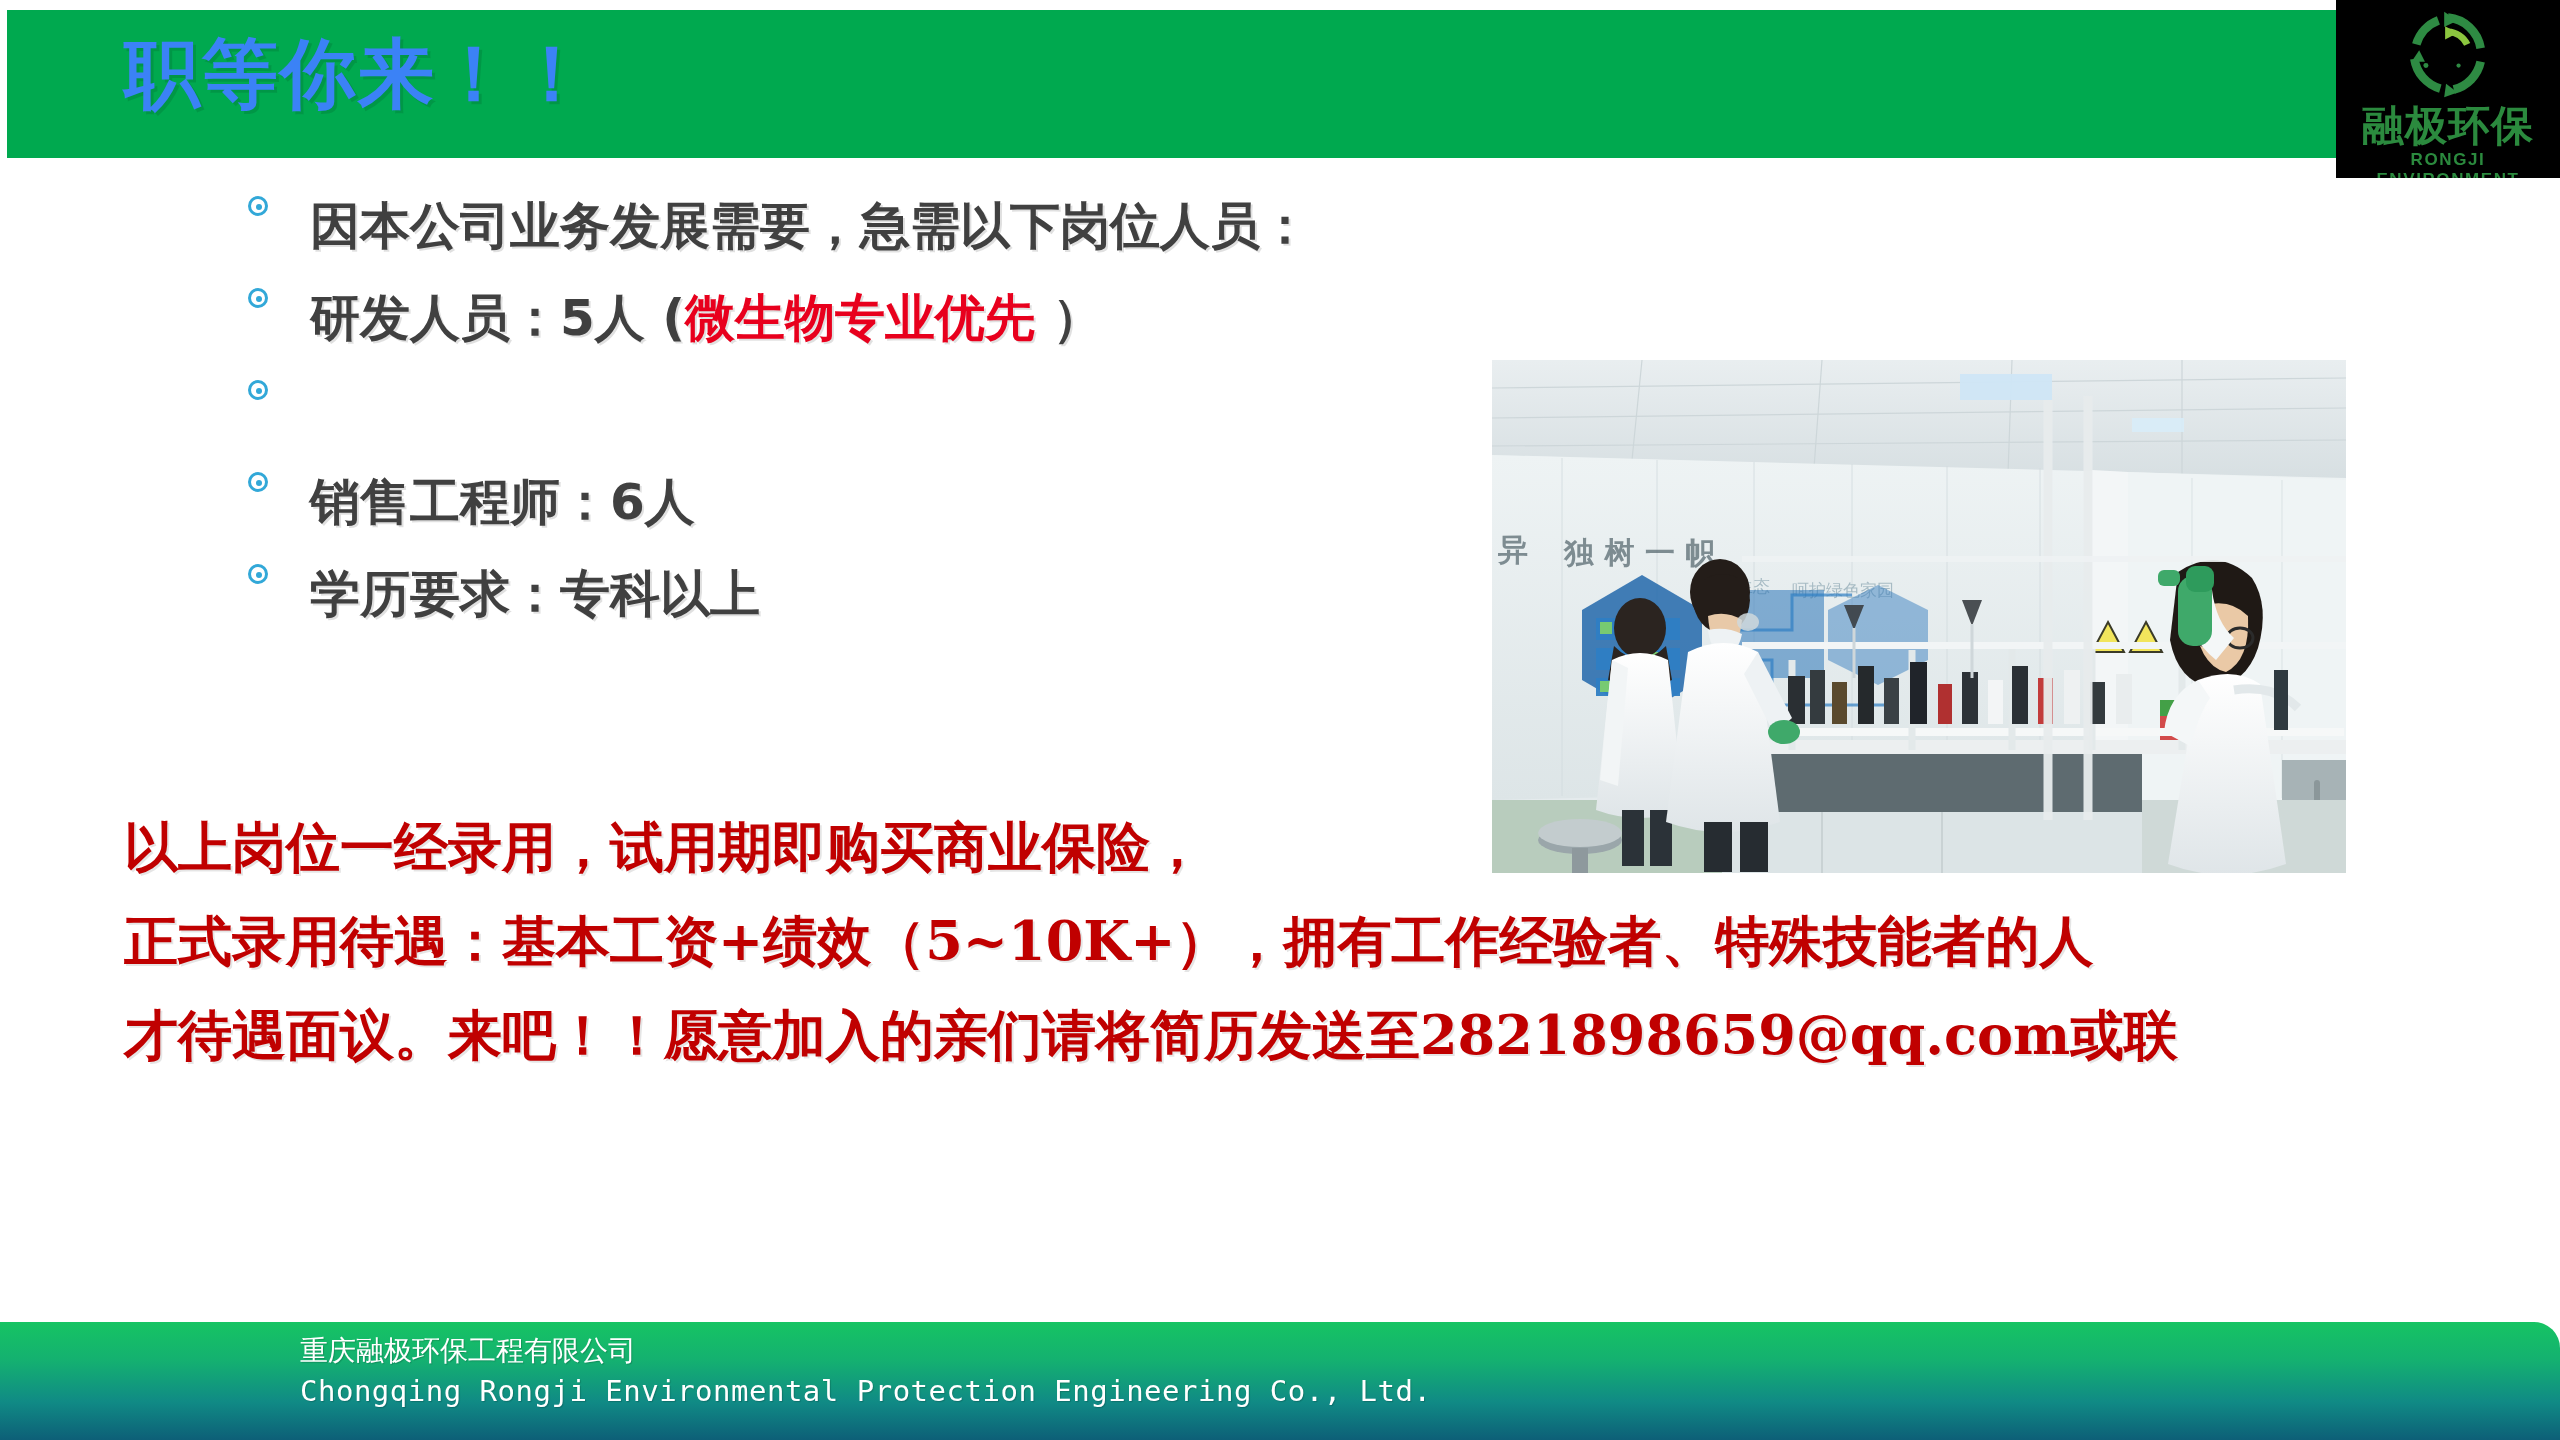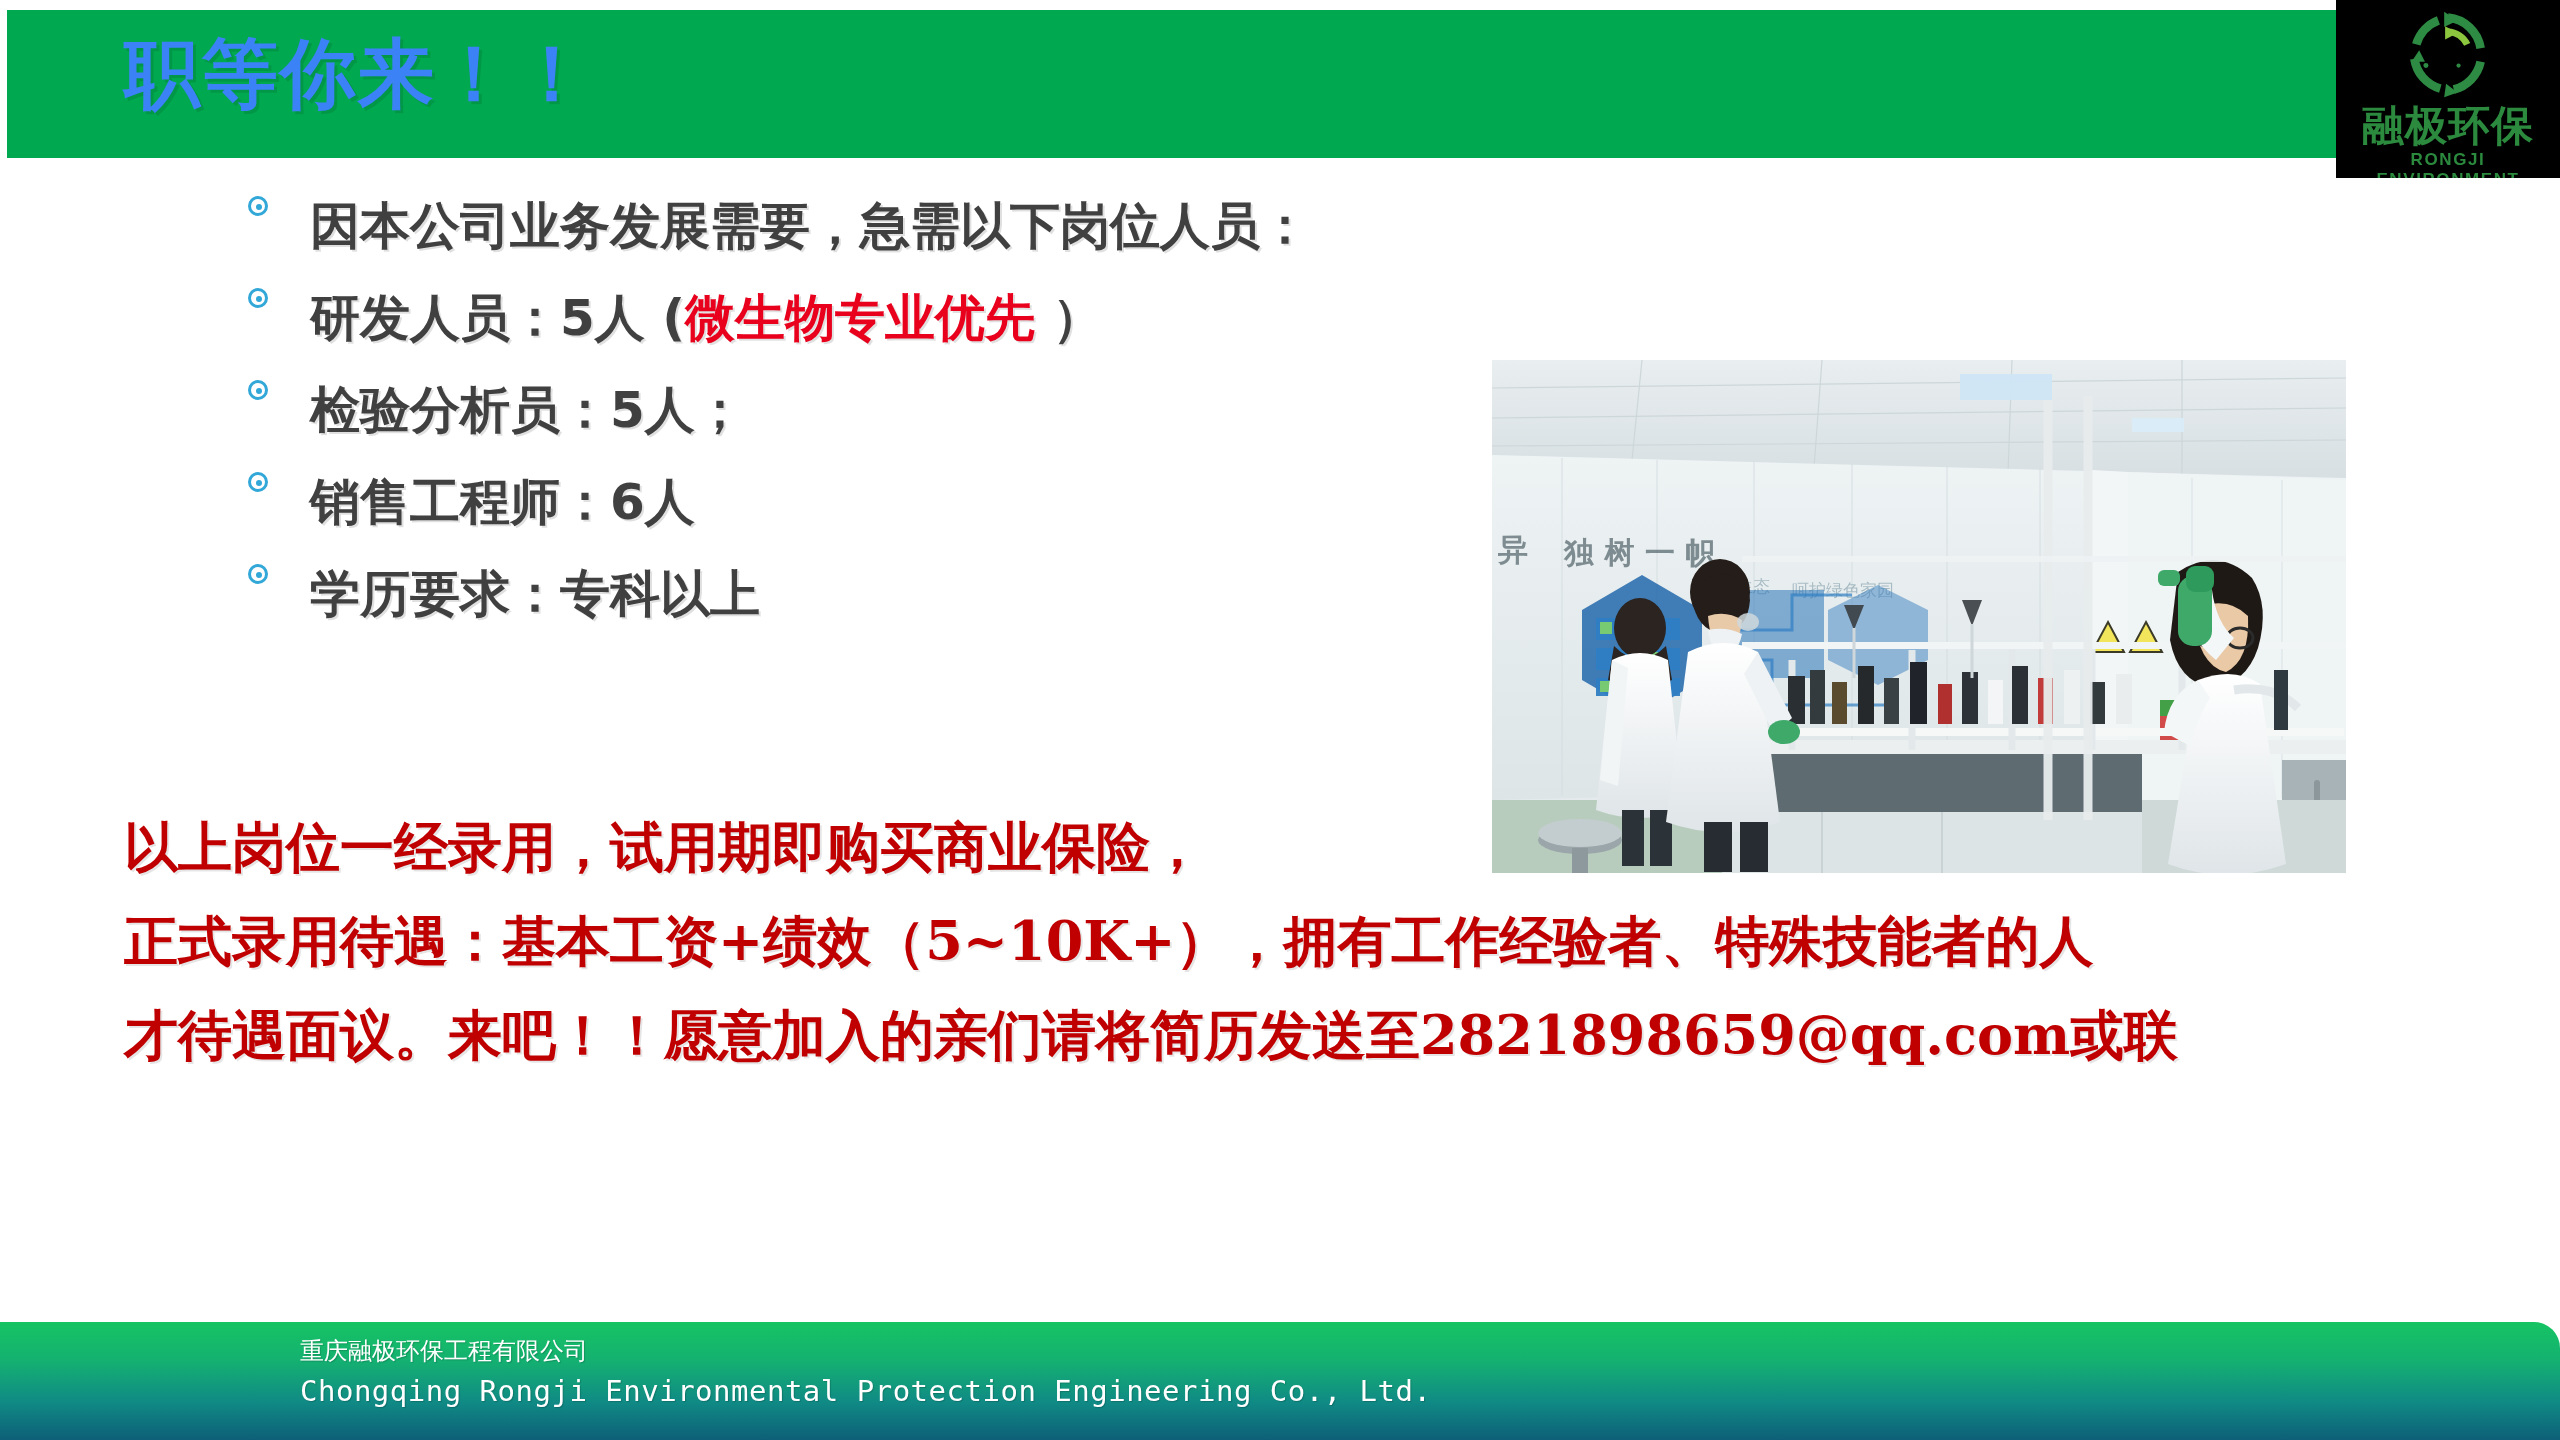--- a/index.html
+++ b/index.html
@@ -166,21 +166,21 @@
     top: 1322px;
     width: 2560px;
     height: 118px;
     background: linear-gradient(180deg, #16c463 0%, #14b170 32%, #108a85 68%, #0d5f77 100%);
     border-top-right-radius: 26px;
   }
   #footer-cn {
     position: absolute;
     left: 300px;
     top: 10px;
-    font-size: 24px;
+    font-size: 28px;
     line-height: 38px;
     color: #ffffff;
     white-space: nowrap;
     text-shadow: 1px 1px 1px rgba(0,0,0,0.18);
     font-family: "DejaVu Sans", "Liberation Sans", sans-serif;
   }
   #footer-en {
     position: absolute;
     left: 300px;
     top: 50px;
@@ -230,21 +230,20 @@
     <span class="bullet-text">因本公司业务发展需要，急需以下岗位人员：</span>
   </div>
 
   <div class="bullet-row">
     <span class="bullet-glyph"></span>
     <span class="bullet-text"><span>研发人员：5人    (</span><span class="hl">微生物专业优先</span><span> ）</span></span>
   </div>
 
   <div class="bullet-row">
     <span class="bullet-glyph"></span>
-    <span class="bullet-text">检验分析员：5人；</span>
   </div>
 
   <div class="bullet-row">
     <span class="bullet-glyph"></span>
     <span class="bullet-text">销售工程师：6人</span>
   </div>
 
   <div class="bullet-row">
     <span class="bullet-glyph"></span>
     <span class="bullet-text">学历要求：专科以上</span>

